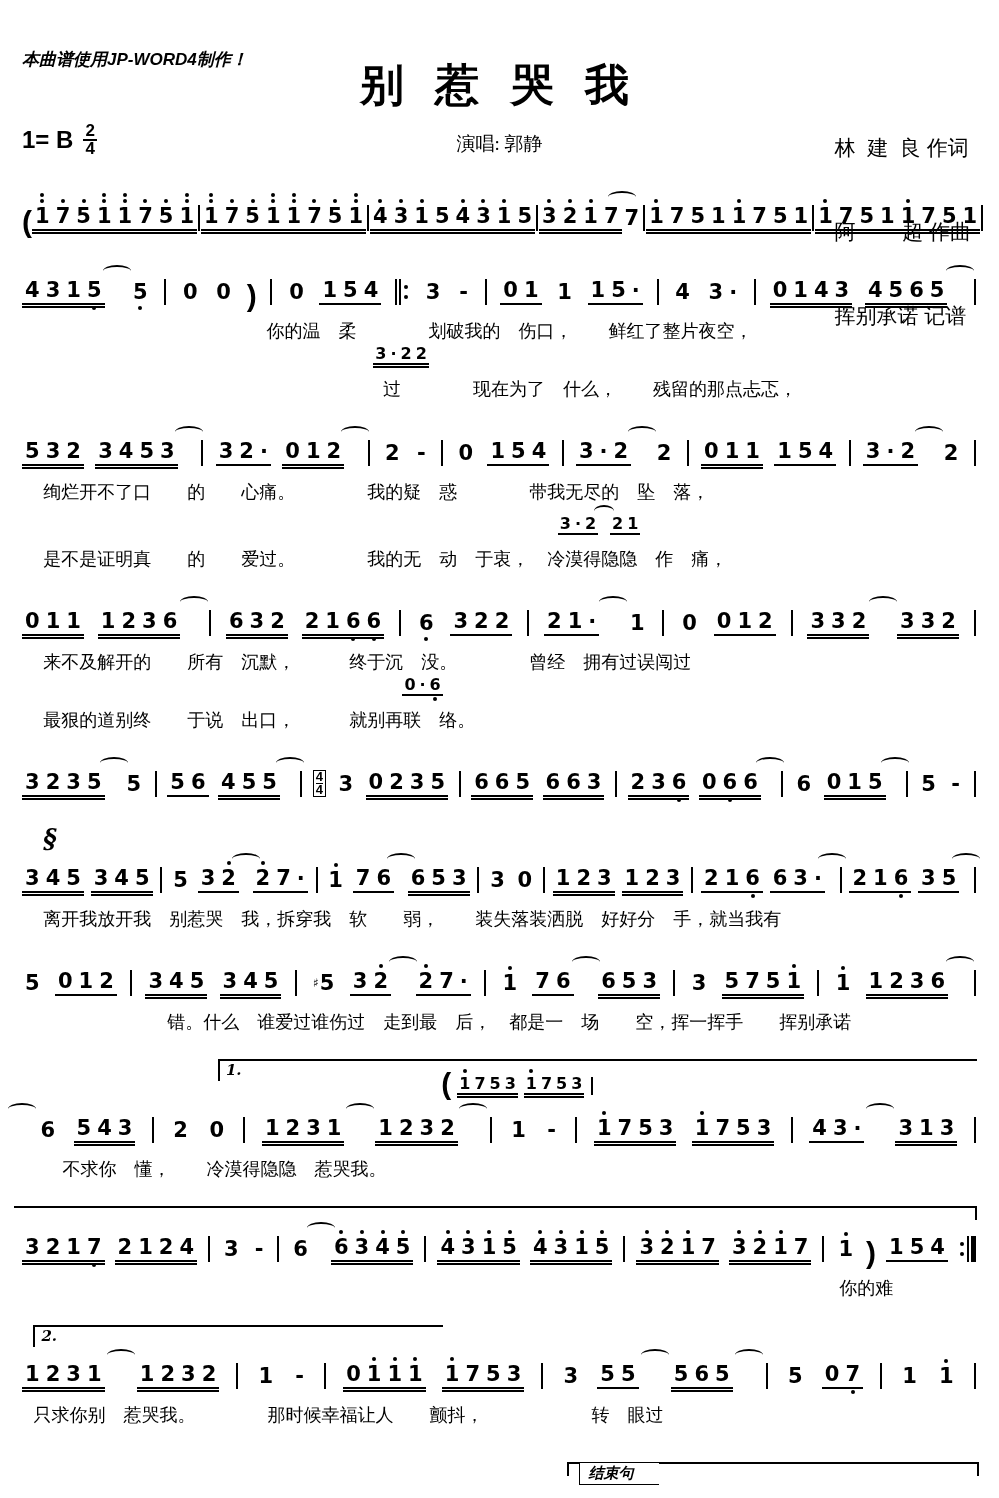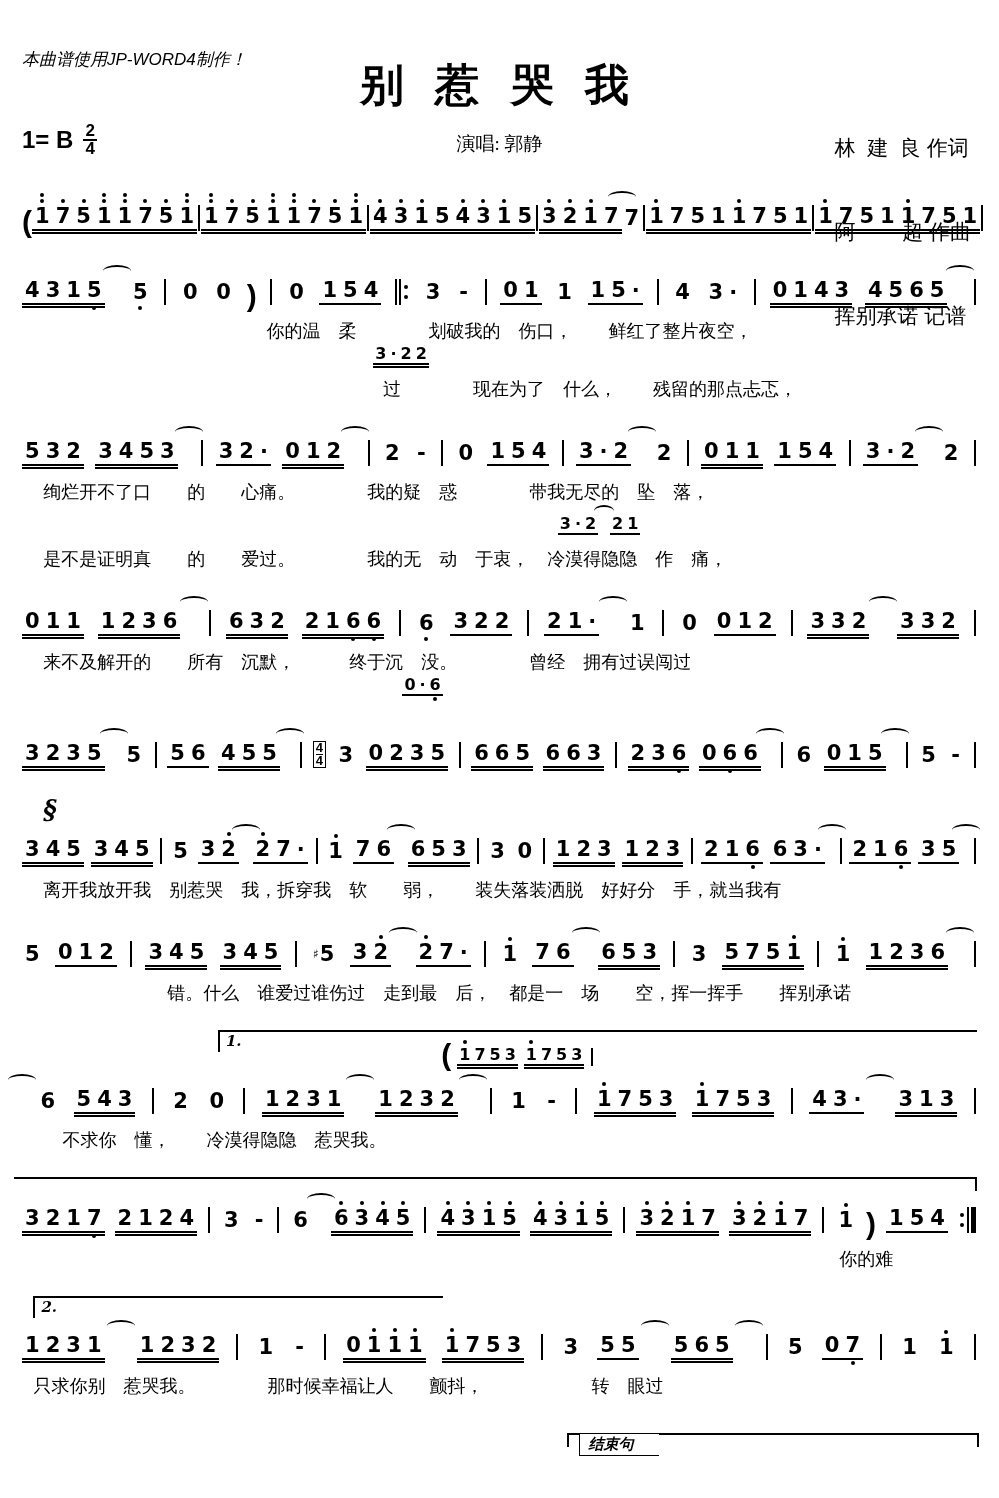--- a/index.html
+++ b/index.html
@@ -1,20 +1,20 @@
 <!DOCTYPE html>
 <html><head>
 <meta charset="utf-8">
 <style>
   html,body{margin:0;padding:0;background:#e8e8e8}
   .page{position:relative;width:999px;min-height:1498px;margin:0 auto;background:#ffffff;
         color:#000;font-family:"Liberation Sans",sans-serif;box-sizing:border-box;
         padding:16px 14px 10px 14px;overflow:hidden}
   
-  .made{font-style:italic;font-weight:normal;font-size:17px;position:absolute;left:22px;top:48px}
+  .made{font-style:italic;font-weight:bold;font-size:17px;position:absolute;left:22px;top:48px}
   .title{ text-align:center;font-size:44px;font-weight:bold;letter-spacing:10px;margin-top:40px;
           font-family:"Liberation Serif",serif}
   .credits{position:absolute;right:28px;top:78px;font-size:21px;line-height:28px;white-space:pre;
            font-family:Liberation Sans, sans-serif}
   .keyrow{position:relative;height:44px;margin-top:8px}
   .keysig{position:absolute;left:8px;top:0;font-size:24px;font-weight:bold;display:flex;align-items:center}
   .meter{display:inline-flex;flex-direction:column;align-items:center;font-size:17px;line-height:16px;
          font-weight:bold;margin-left:10px}
   .meter .den{border-top:2px solid #000;padding:0 2px}
   .singer{position:absolute;left:0;right:0;text-align:center;top:8px;font-size:19px;
@@ -1151,20 +1151,21 @@
             </span>
             <span class="nc">
               <span class="hi"></span>
               <span class="dg">6</span>
               <span class="lo">
                 <span class="dot"></span>
               </span>
             </span>
           </span>
         </div>
+        <div class="lrow" style="padding-left: 3%;">最狠的道别终　　于说　出口，　　　就别再联　络。</div>
       </div>
       <div class="sys">
         <div class="nrow">
           <span class="grp u2">
             <span class="nc">
               <span class="hi"></span>
               <span class="dg">3</span>
               <span class="lo"></span>
             </span>
             <span class="nc">

